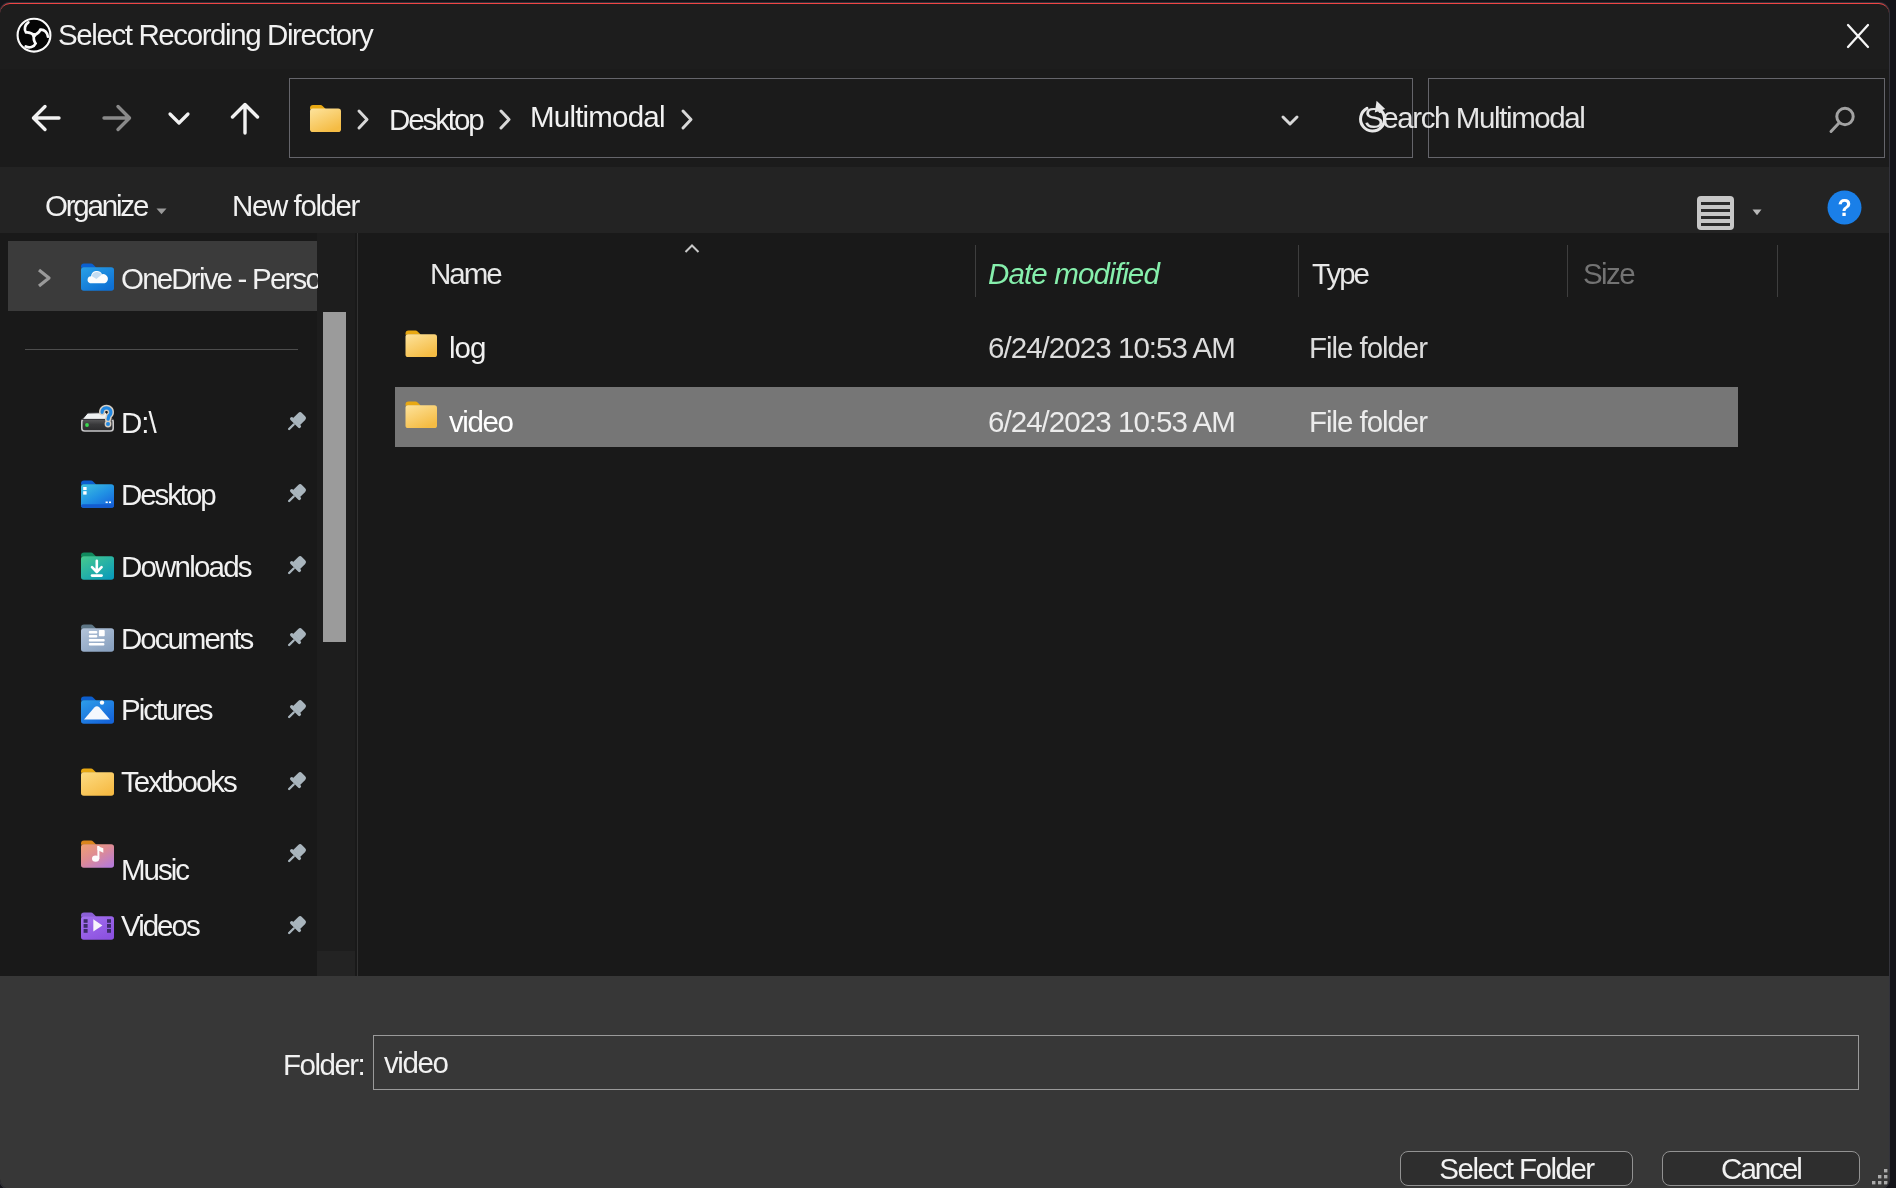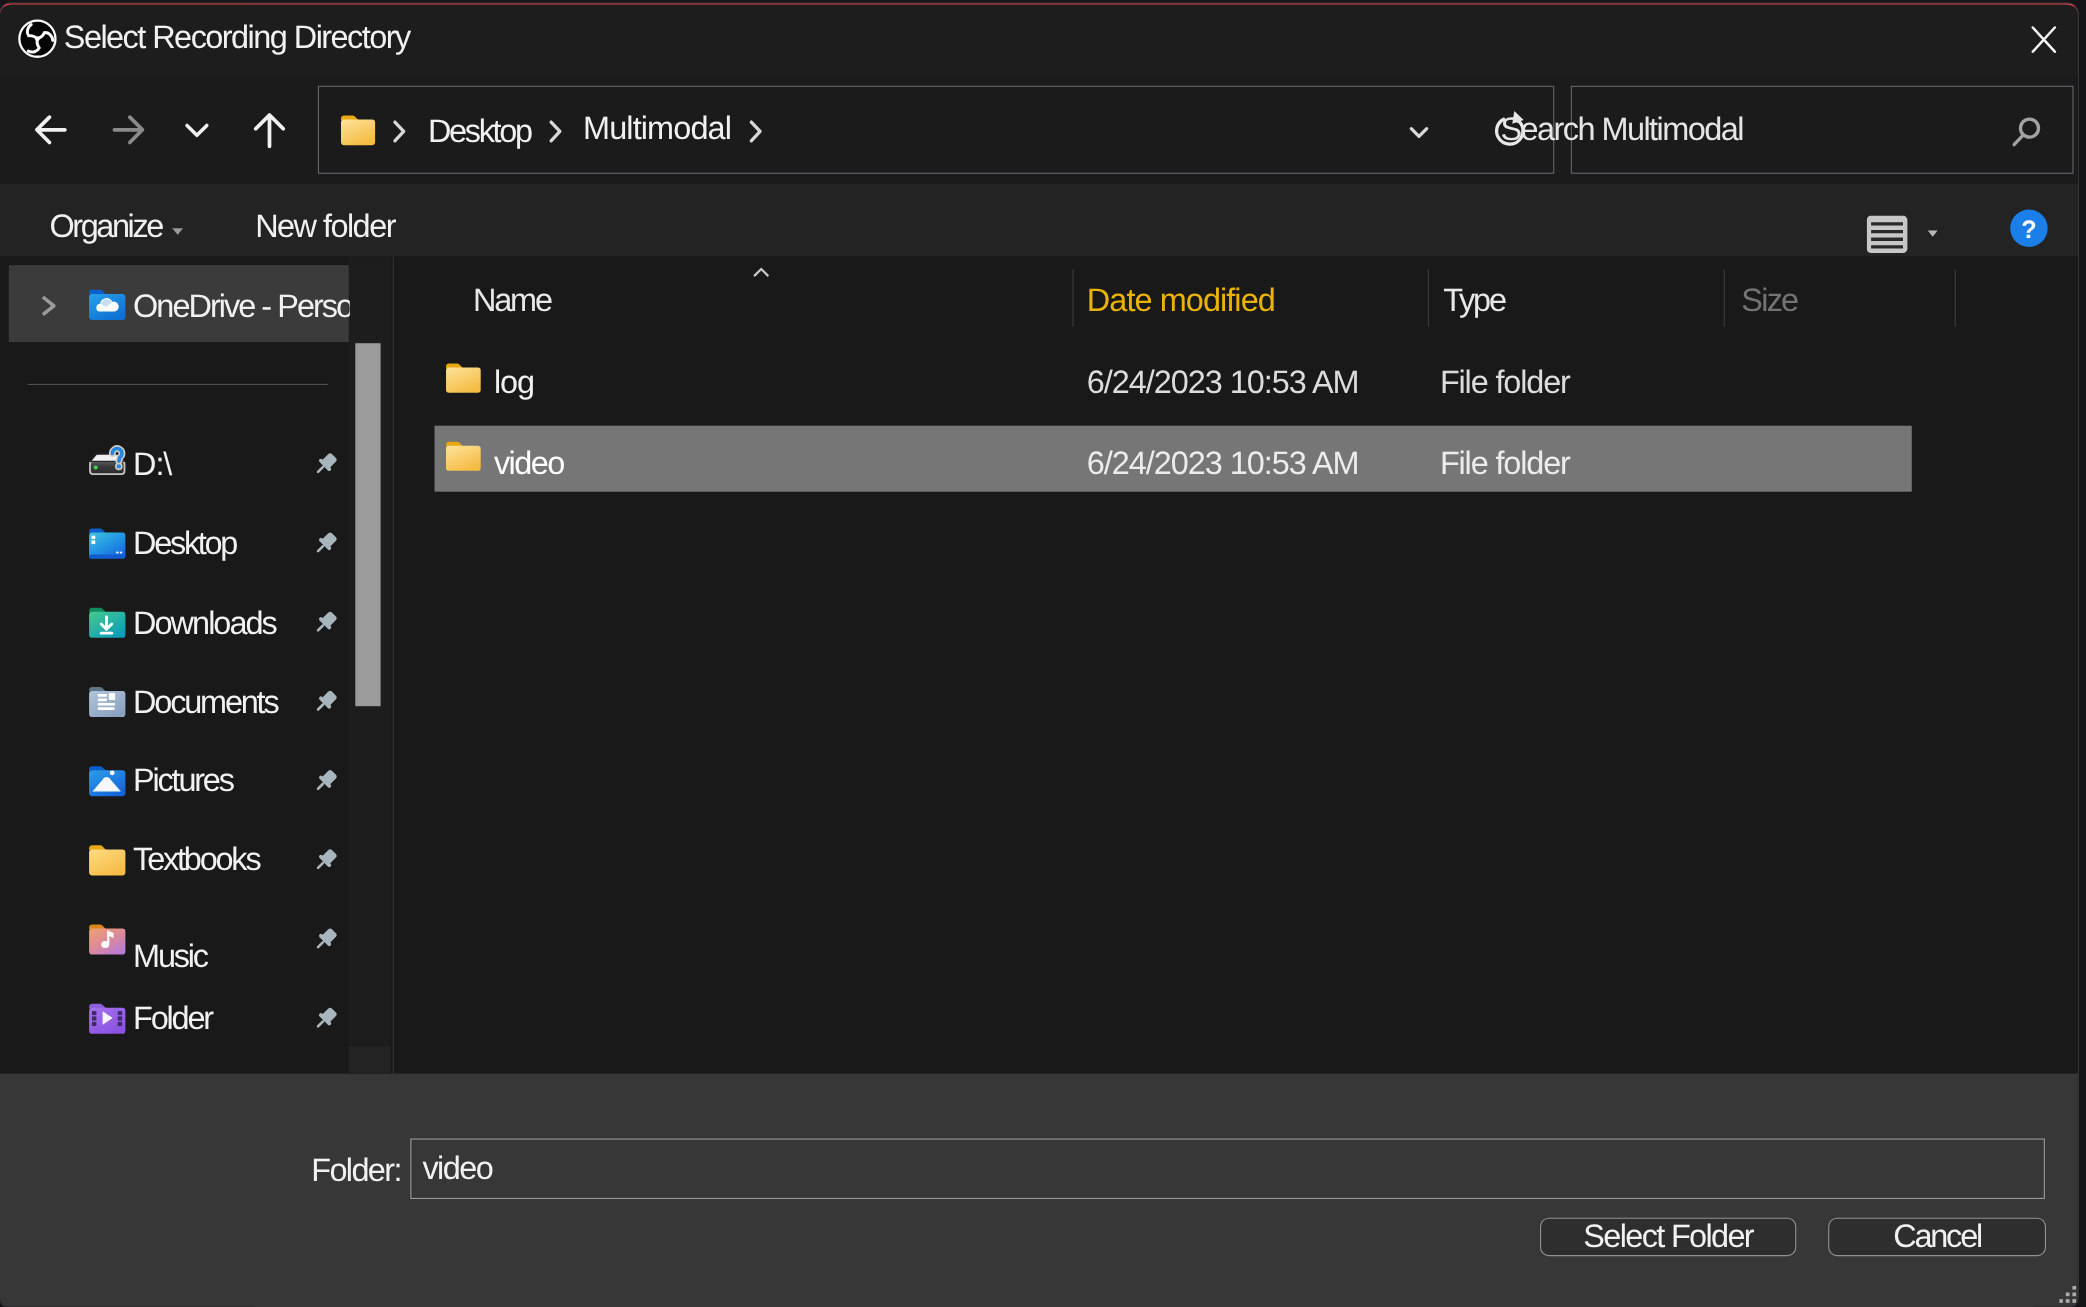--- a/index.html
+++ b/index.html
@@ -12,21 +12,21 @@
   .footer{position:absolute;left:0;top:972px;width:1889px;height:213px;background:#373737;}
   .addrbar{position:absolute;left:289px;top:74px;width:1124px;height:80px;border:1px solid #65656b;box-sizing:border-box;background:#1b1b1b;}
   .searchbar{position:absolute;left:1428px;top:74px;width:457px;height:80px;border:1px solid #65656b;box-sizing:border-box;background:#1b1b1b;}
   .colsep{position:absolute;top:241px;width:1px;height:52px;background:#3e3e3e;}
   .odrow{position:absolute;left:8px;top:237px;width:310px;height:70px;background:#3b3b3b;}
   .sidesep{position:absolute;left:25px;top:345px;width:273px;height:1px;background:#4d4d4d;}
   .sthumb{position:absolute;left:323px;top:308px;width:23px;height:330px;background:#9b9b9b;}
   .vseam{position:absolute;left:356.5px;top:229px;width:1.5px;height:743px;background:#323232;}
   .vidrow{position:absolute;left:395px;top:383px;width:1343px;height:60px;background:#767676;}
   .finput{position:absolute;left:373px;top:1031px;width:1486px;height:55px;border:1px solid #9a9a9a;box-sizing:border-box;}
-  .btn{position:absolute;height:35px;border:1.5px solid #929292;box-sizing:border-box;border-radius:8px;background:#2e2e2e;display:flex;align-items:center;justify-content:center;}
+  .btn{position:absolute;height:35px;border:1.5px solid #929292;box-sizing:border-box;border-radius:8px;background:#2e2e2e;display:flex;align-items:center;justify-content:center;margin-top:44px;}
   .btn span{line-height:1;font-size:29.5px;letter-spacing:-1.5px;color:#f1f1f1;}
 </style>
 </head>
 <body>
 <div class="win">
   <div class="abs" style="left:0;top:65px;width:1889px;height:98px;background:#1b1b1b;"></div>
 
   <div class="toolband"></div>
   <div class="content"></div>
   <div class="footer"></div>
@@ -290,33 +290,33 @@
     </svg>
   </div>
   <div class="txt" style="left:121px;top:259.5px;width:197px;overflow:hidden;letter-spacing:-1.8px;">OneDrive - Personal</div>
   <div class="txt" style="left:121px;top:403.5px;letter-spacing:-1px;">D:\</div>
   <div class="txt" style="left:121px;top:475.5px;letter-spacing:-2.1px;">Desktop</div>
   <div class="txt" style="left:121px;top:547.5px;letter-spacing:-1.8px;">Downloads</div>
   <div class="txt" style="left:121px;top:619.5px;letter-spacing:-2px;">Documents</div>
   <div class="txt" style="left:121px;top:691px;letter-spacing:-2px;">Pictures</div>
   <div class="txt" style="left:121px;top:762.5px;letter-spacing:-2px;">Textbooks</div>
   <div class="txt" style="left:121px;top:834.5px;letter-spacing:-2px;margin-top:16px;">Music</div>
-  <div class="txt" style="left:121px;top:906.5px;letter-spacing:-2px;">Folder</div>
+  <div class="txt" style="left:121px;top:906.5px;letter-spacing:-2px;">Videos</div>
 
   <div class="colsep" style="left:975px;"></div>
   <div class="colsep" style="left:1298px;"></div>
   <div class="colsep" style="left:1567px;"></div>
   <div class="colsep" style="left:1777px;"></div>
   <div class="abs" id="sortcaret" style="left:684px;top:236px;">
     <svg width="16" height="10" viewBox="0 0 16 10">
       <path d="M1.5 8 L8 1.5 L14.5 8" fill="none" stroke="#c9c9c9" stroke-width="2"></path>
     </svg>
   </div>
   <div class="txt" style="left:430px;top:255px;color:#e8e8e8;letter-spacing:-2px;">Name</div>
-  <div class="txt" style="left:988px;top:255px;color:#eab308;letter-spacing:-0.85px;">Date modified</div>
+  <div class="txt" style="left:988px;top:255px;color:#86efac;letter-spacing:-0.85px;font-style:italic;">Date modified</div>
   <div class="txt" style="left:1312px;top:255px;color:#e8e8e8;letter-spacing:-2px;">Type</div>
   <div class="txt" style="left:1583px;top:255px;color:#737373;letter-spacing:-1.6px;">Size</div>
 
   <div class="vidrow"></div>
   <div class="abs" id="rowicons" style="left:405px;top:326px;width:33px;height:103px;">
     <svg width="33" height="103" viewBox="0 0 33 103">
       <defs>
         <linearGradient id="fg1" x1="0" y1="0" x2="0.6" y2="1">
           <stop offset="0" stop-color="#fde39c"></stop>
             <stop offset="1" stop-color="#f5bc44"></stop>

